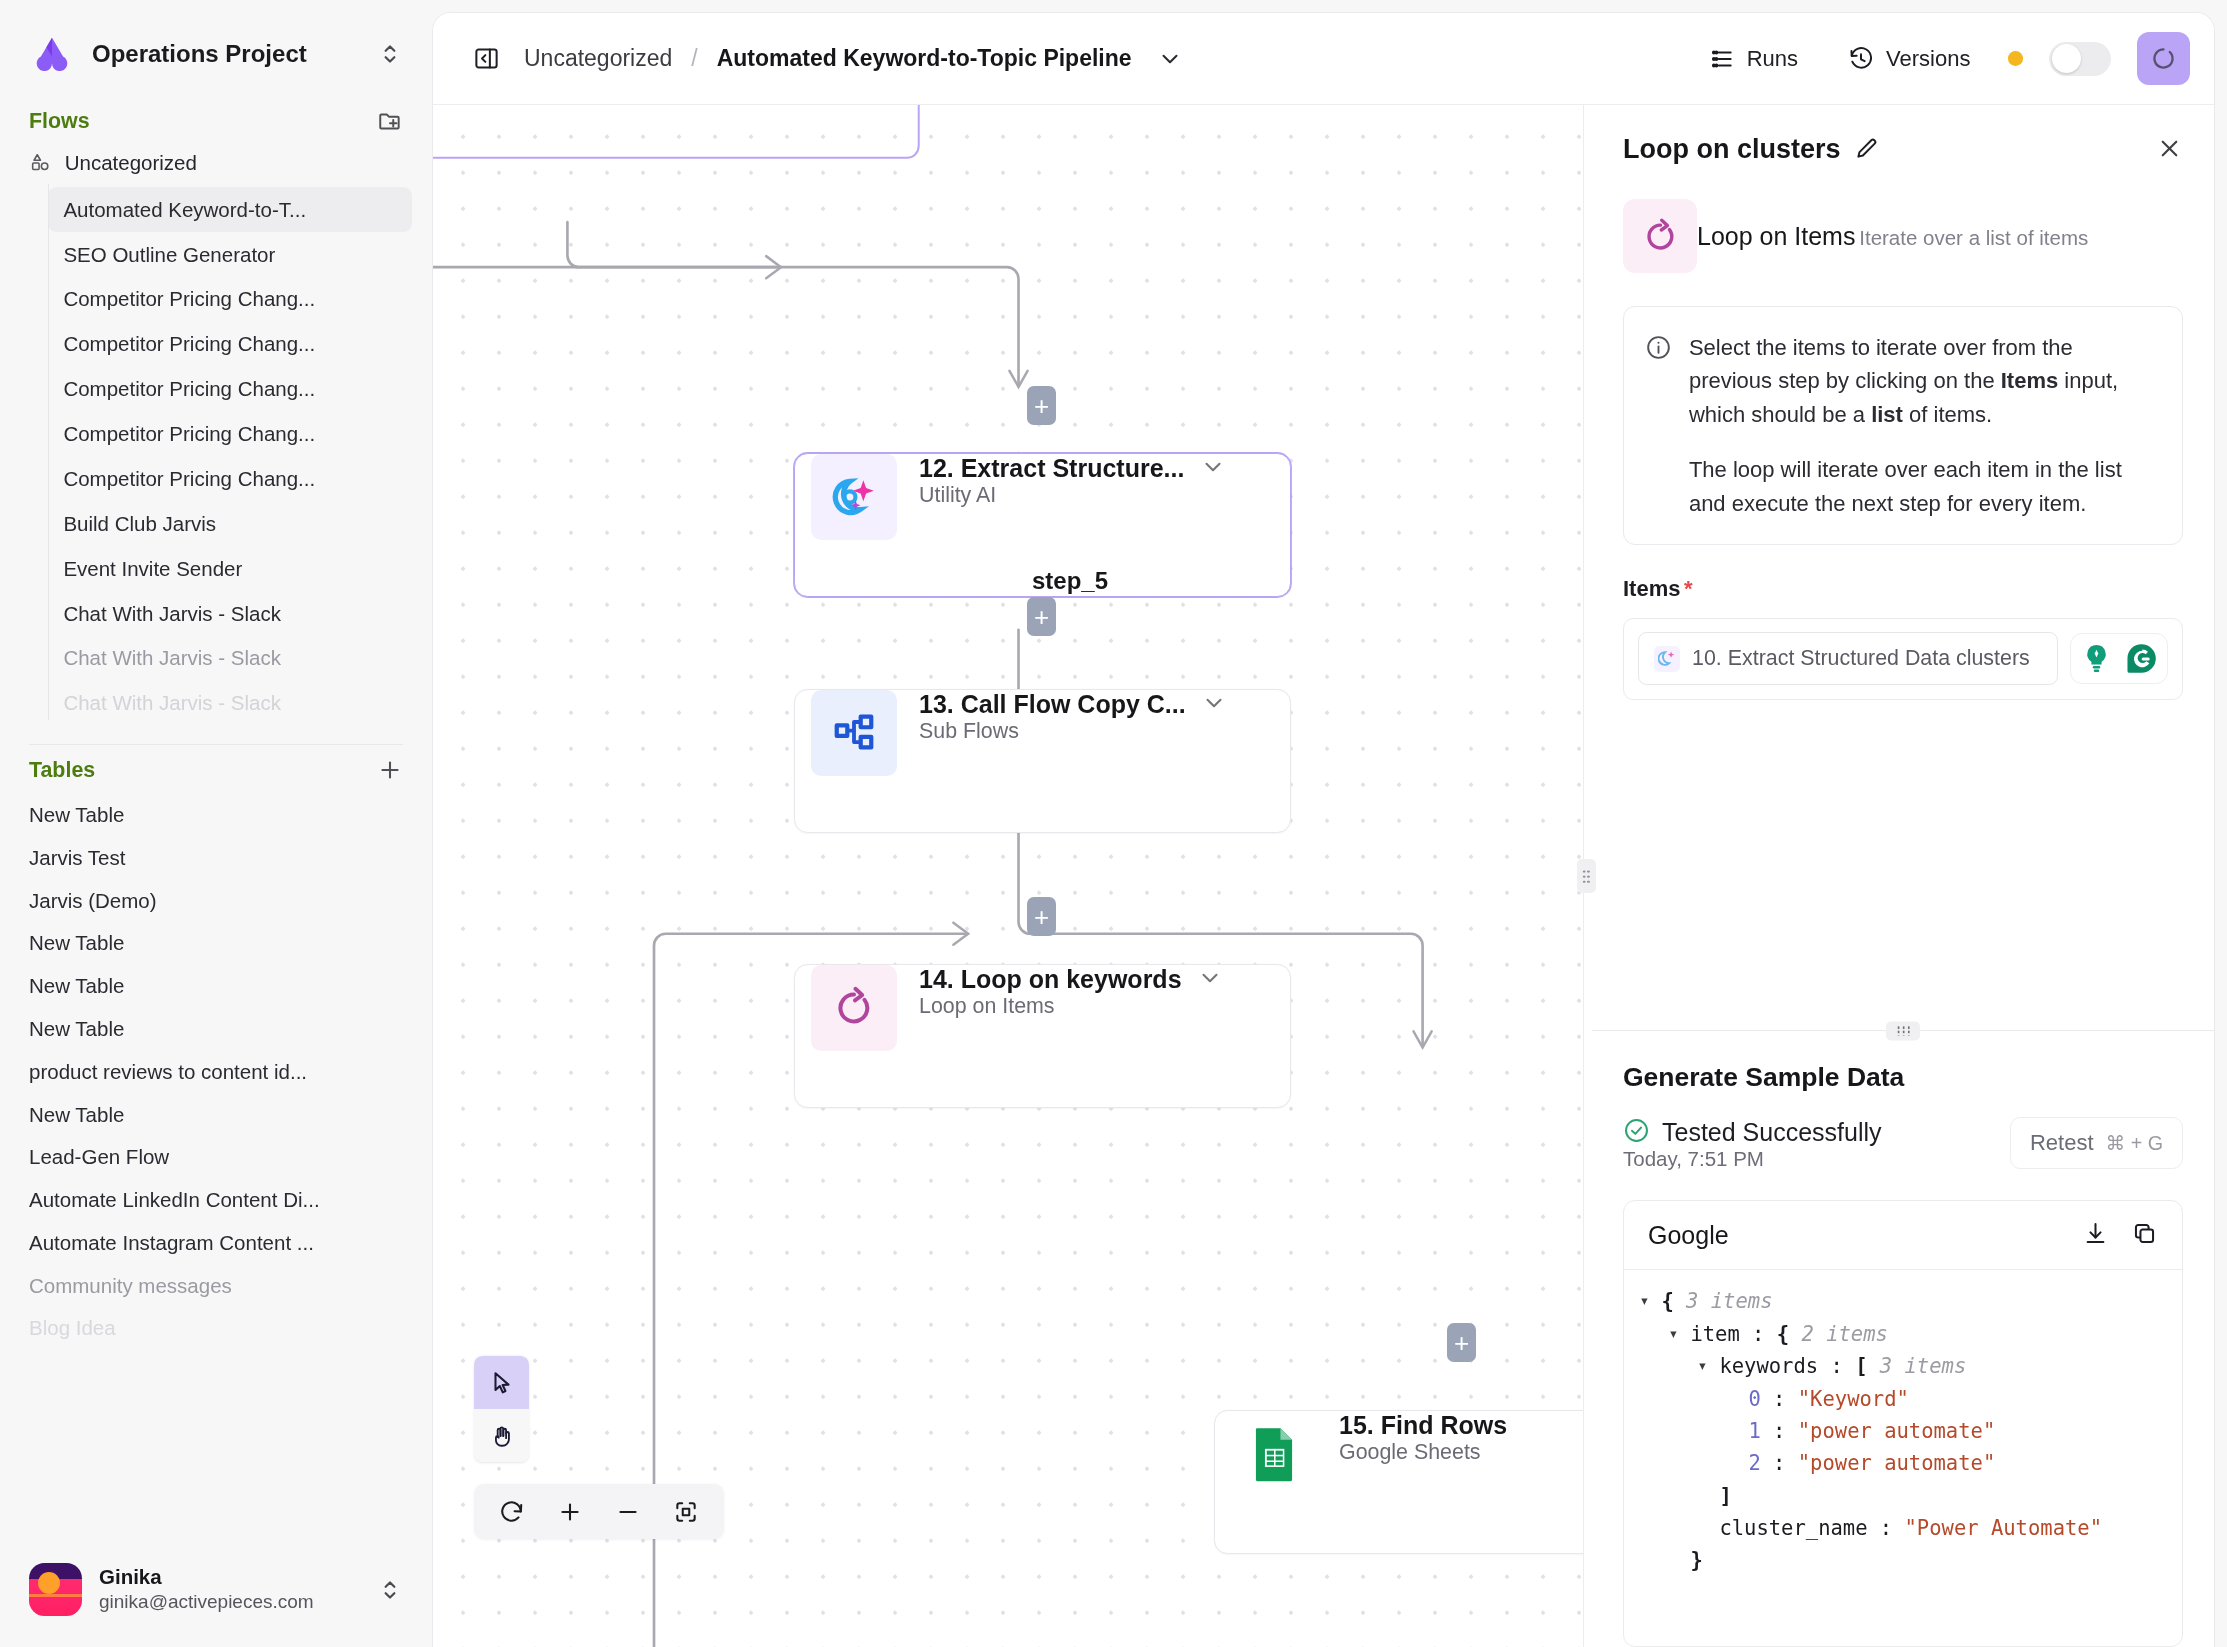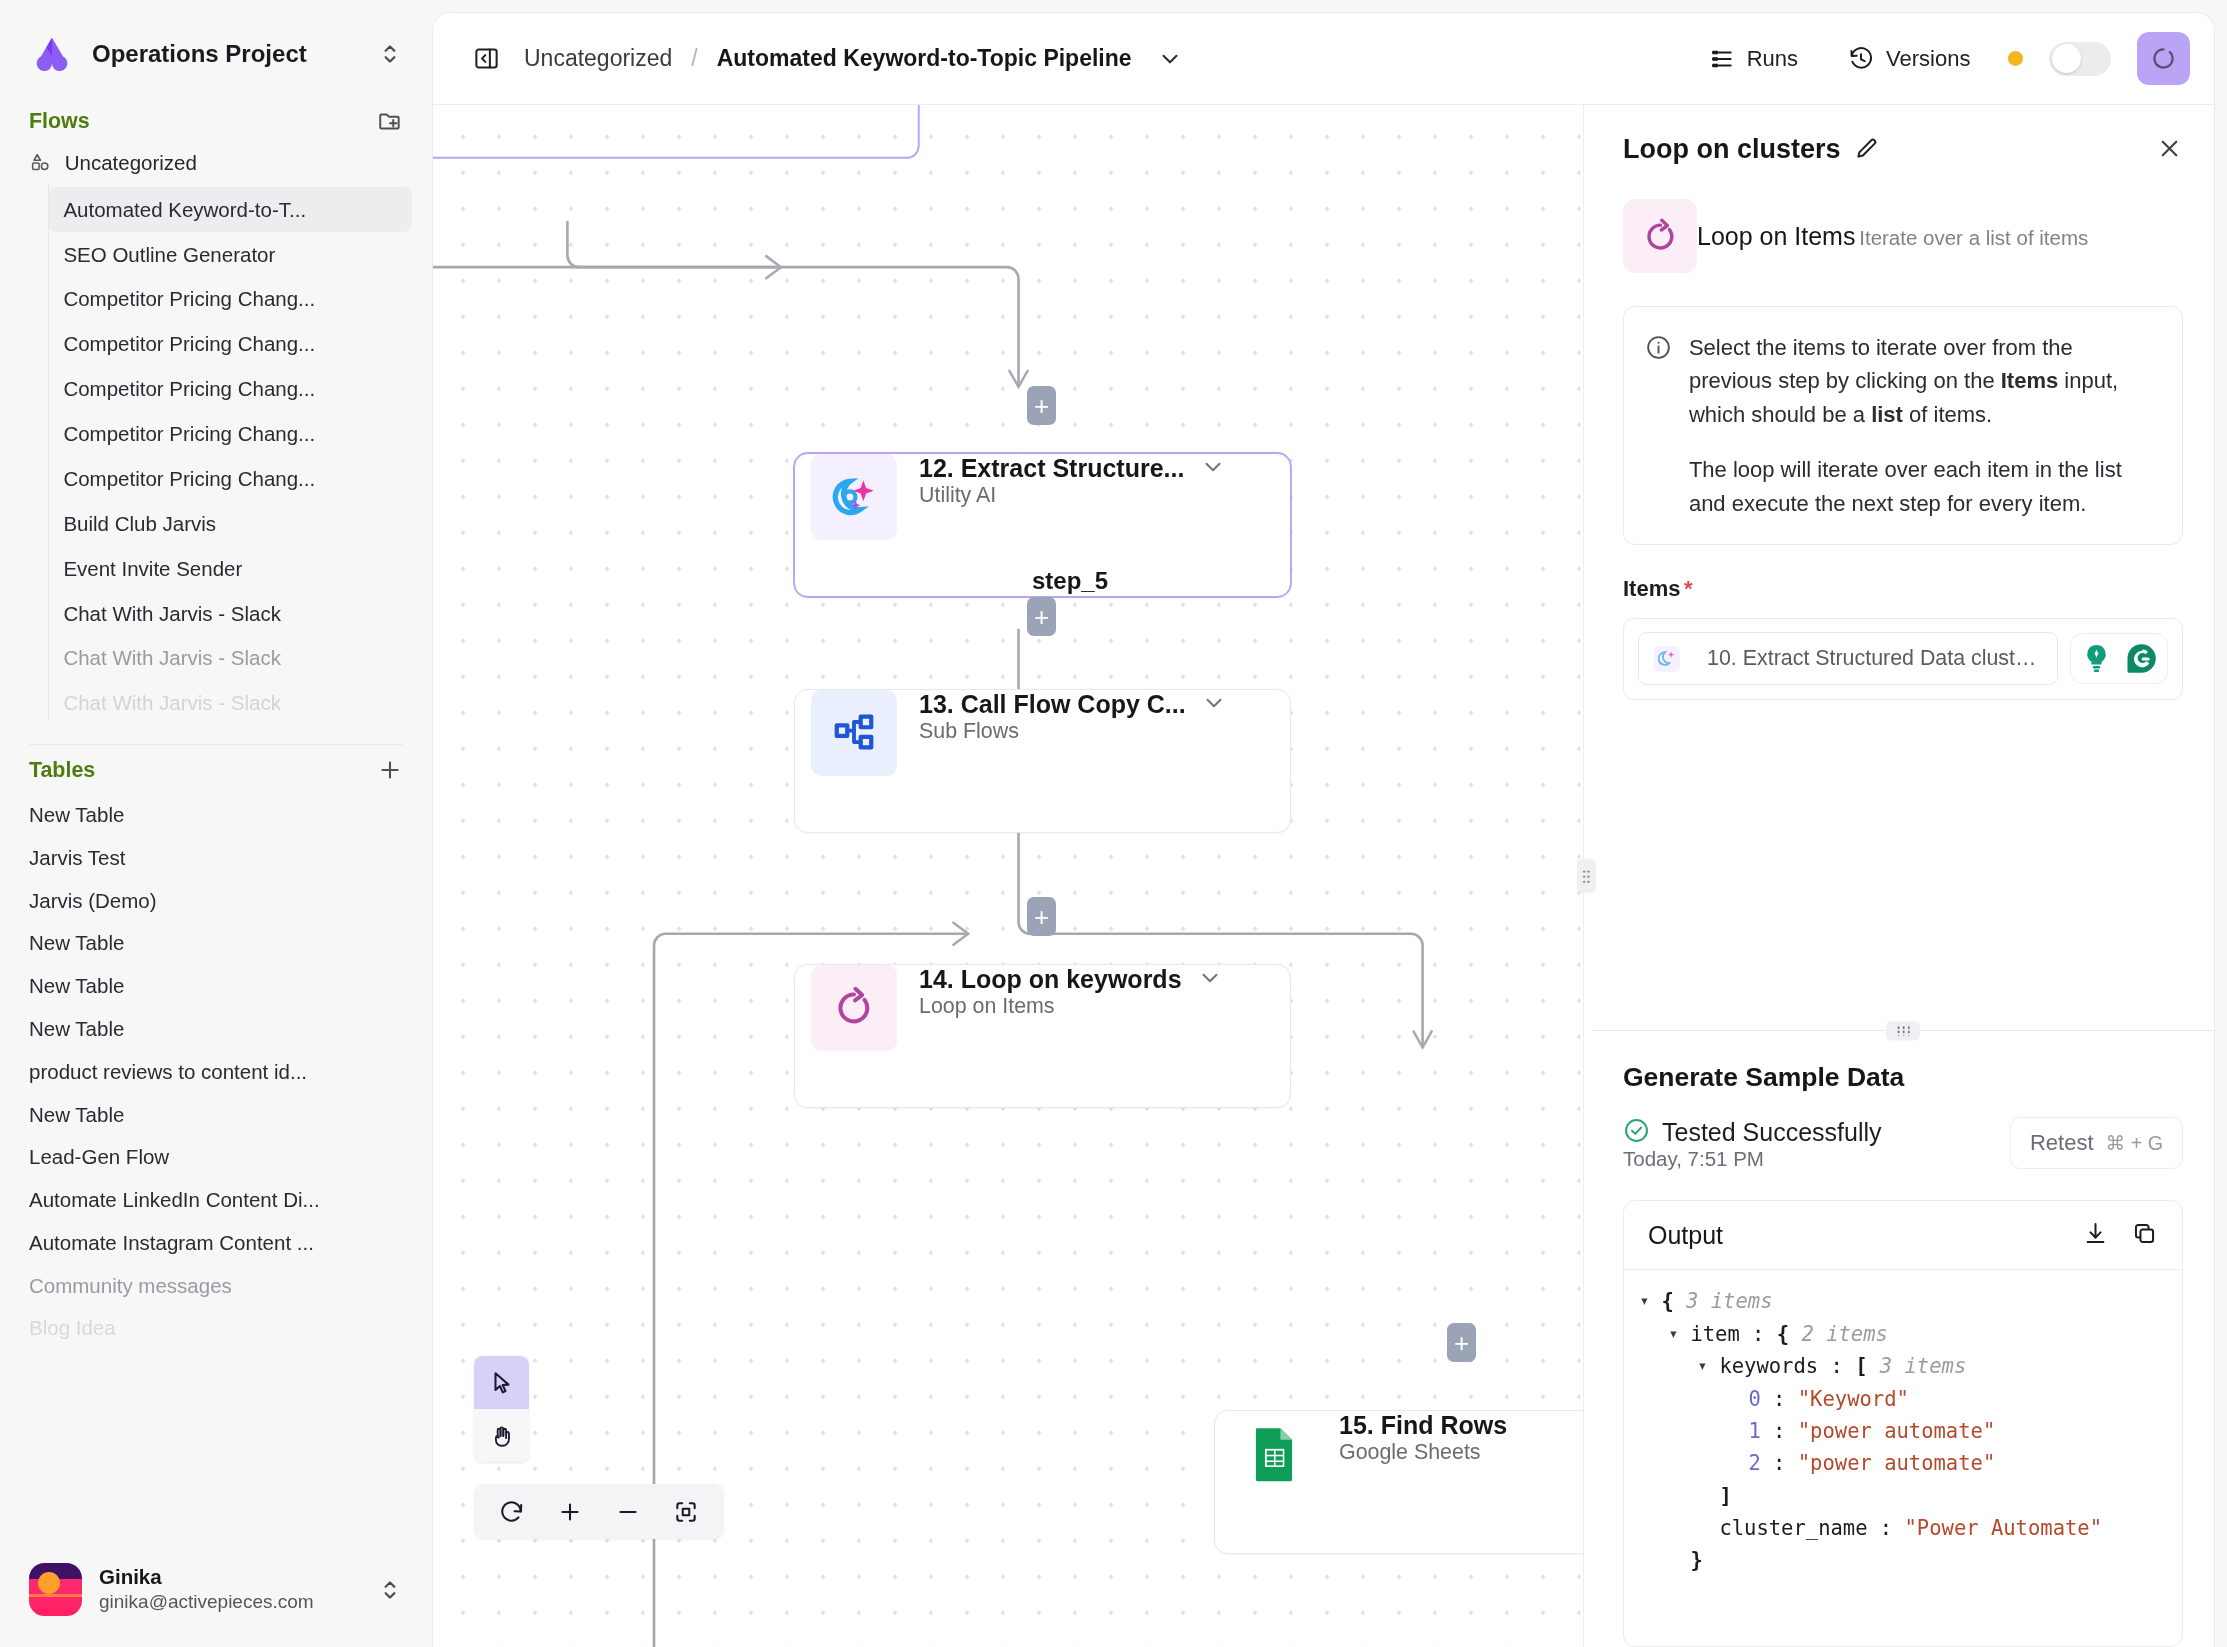--- a/index.html
+++ b/index.html
@@ -250,21 +250,21 @@
 
   .field-label { margin-top: 31px; font-size: 22px; font-weight: 700; color: #1c1c22; }
   .field-label .req { color: #e5484d; font-weight: 700; margin-left: 3.4px; }
 
   .items-wrap {
     margin-top: 15.4px; border: 0.9px solid #eaeaee; border-radius: 10.3px;
     padding: 13.7px; display: flex; align-items: center; gap: 12px;
   }
   .items-input {
     flex: 1 1 auto; min-width: 0; border: 0.9px solid #e6e6ea; border-radius: 8.6px;
-    height: 53px; display: flex; align-items: center; gap: 27px; padding: 0 15.4px;
+    height: 53px; display: flex; align-items: center; gap: 12px; padding: 0 15.4px;
     background: #fff; cursor: text;
   }
   .mention-ico {
     width: 26px; height: 26px; border-radius: 5.1px; background: #f6f1ff; flex: 0 0 26px;
     display: flex; align-items: center; justify-content: center;
   }
   .items-val {
     font-size: 21.4px; color: #5a5a63; white-space: nowrap; overflow: hidden; text-overflow: ellipsis;
   }
   .assist-btns {
@@ -779,21 +779,21 @@
                 <span class="status-sub">Today, 7:51 PM</span>
               </span>
               <span class="retest-btn">
                 <span class="retest-lbl">Retest</span>
                 <span class="retest-kbd">⌘ + G</span>
               </span>
             </div>
 
             <div class="out-card">
               <div class="out-head">
-                <span class="out-title">Output</span>
+                <span class="out-title">Google</span>
                 <span class="out-actions">
                   <span>
                     <svg viewBox="0 0 24 24" width="27" height="27" fill="none" stroke="#1c1c22" stroke-width="1.8" stroke-linecap="round" stroke-linejoin="round">
                       <line x1="12" y1="3.5" x2="12" y2="15.5"></line>
                         <polyline points="7.5 11 12 15.6 16.5 11"></polyline>
                         <line x1="5" y1="19.6" x2="19" y2="19.6"></line>
                     </svg>
                   </span>
                   <span>
                     <svg viewBox="0 0 24 24" width="27" height="27" fill="none" stroke="#1c1c22" stroke-width="1.8" stroke-linejoin="round">

